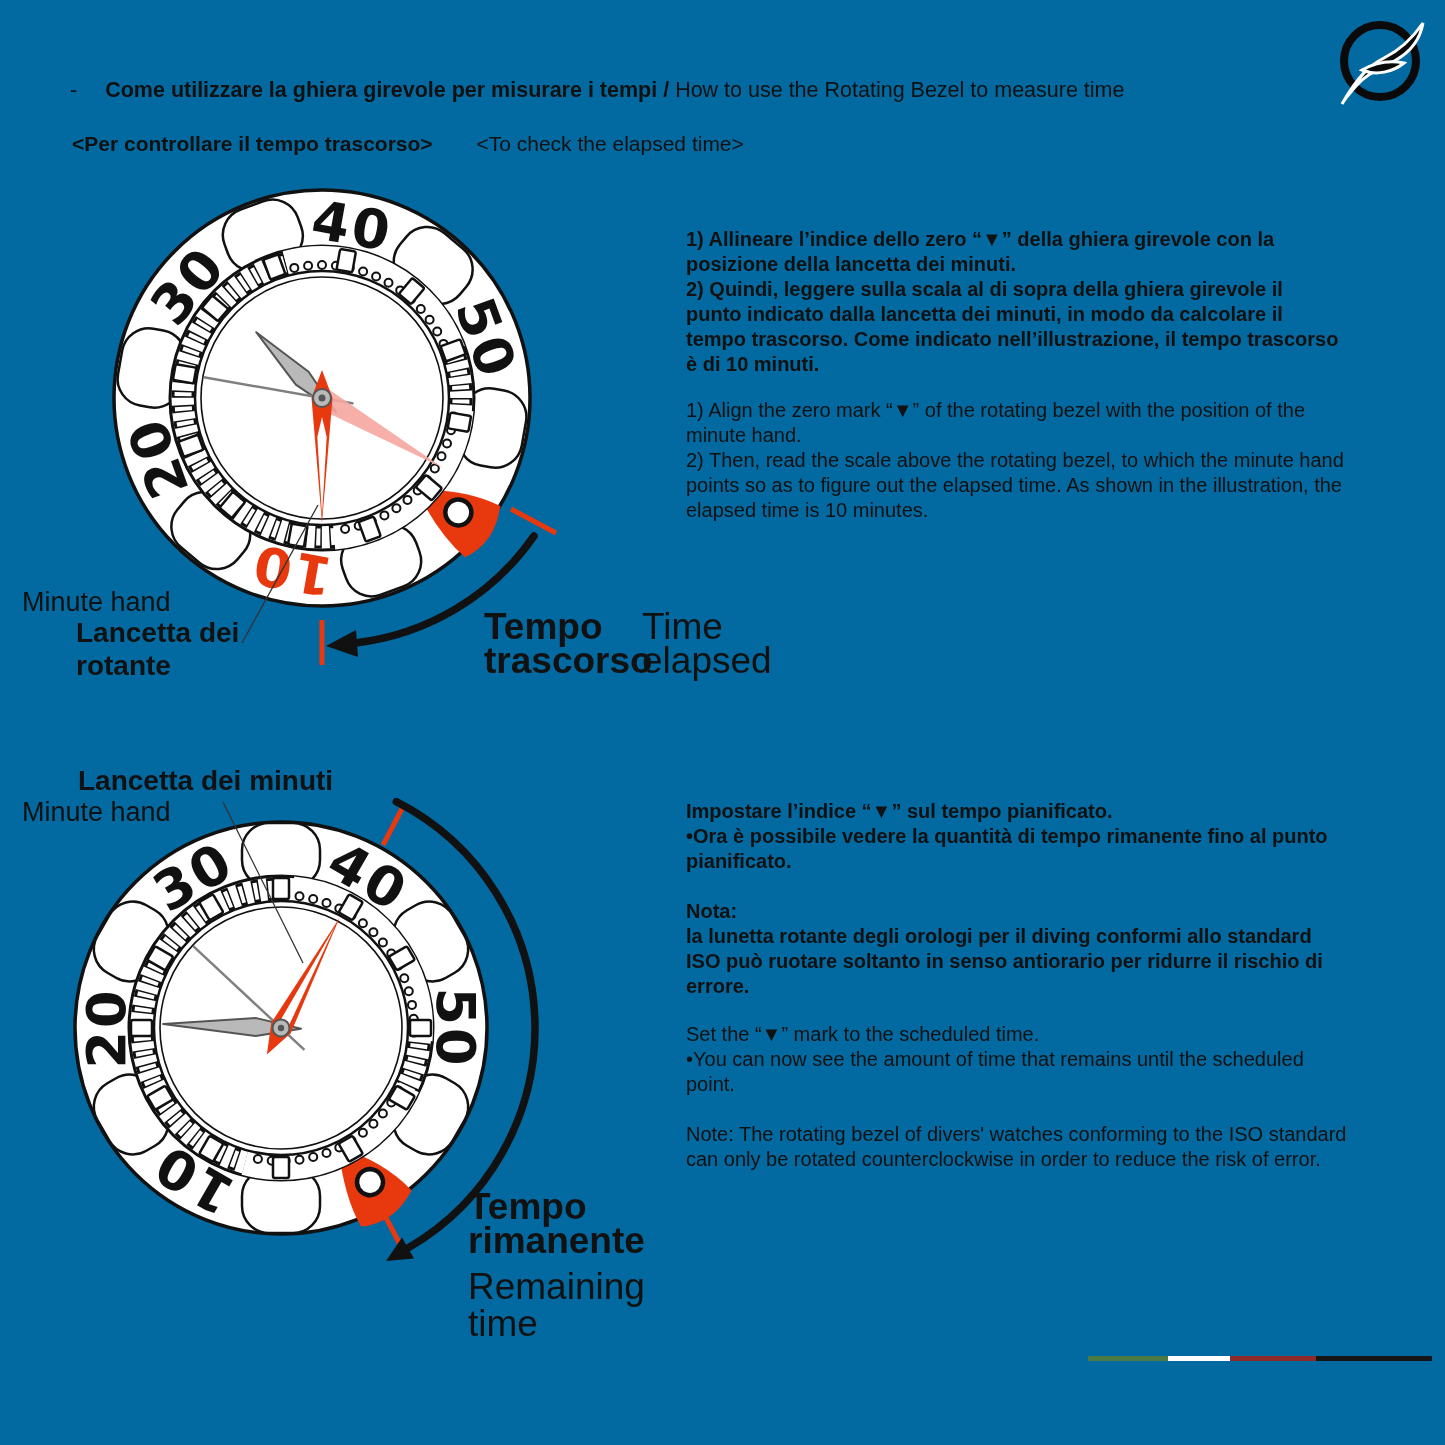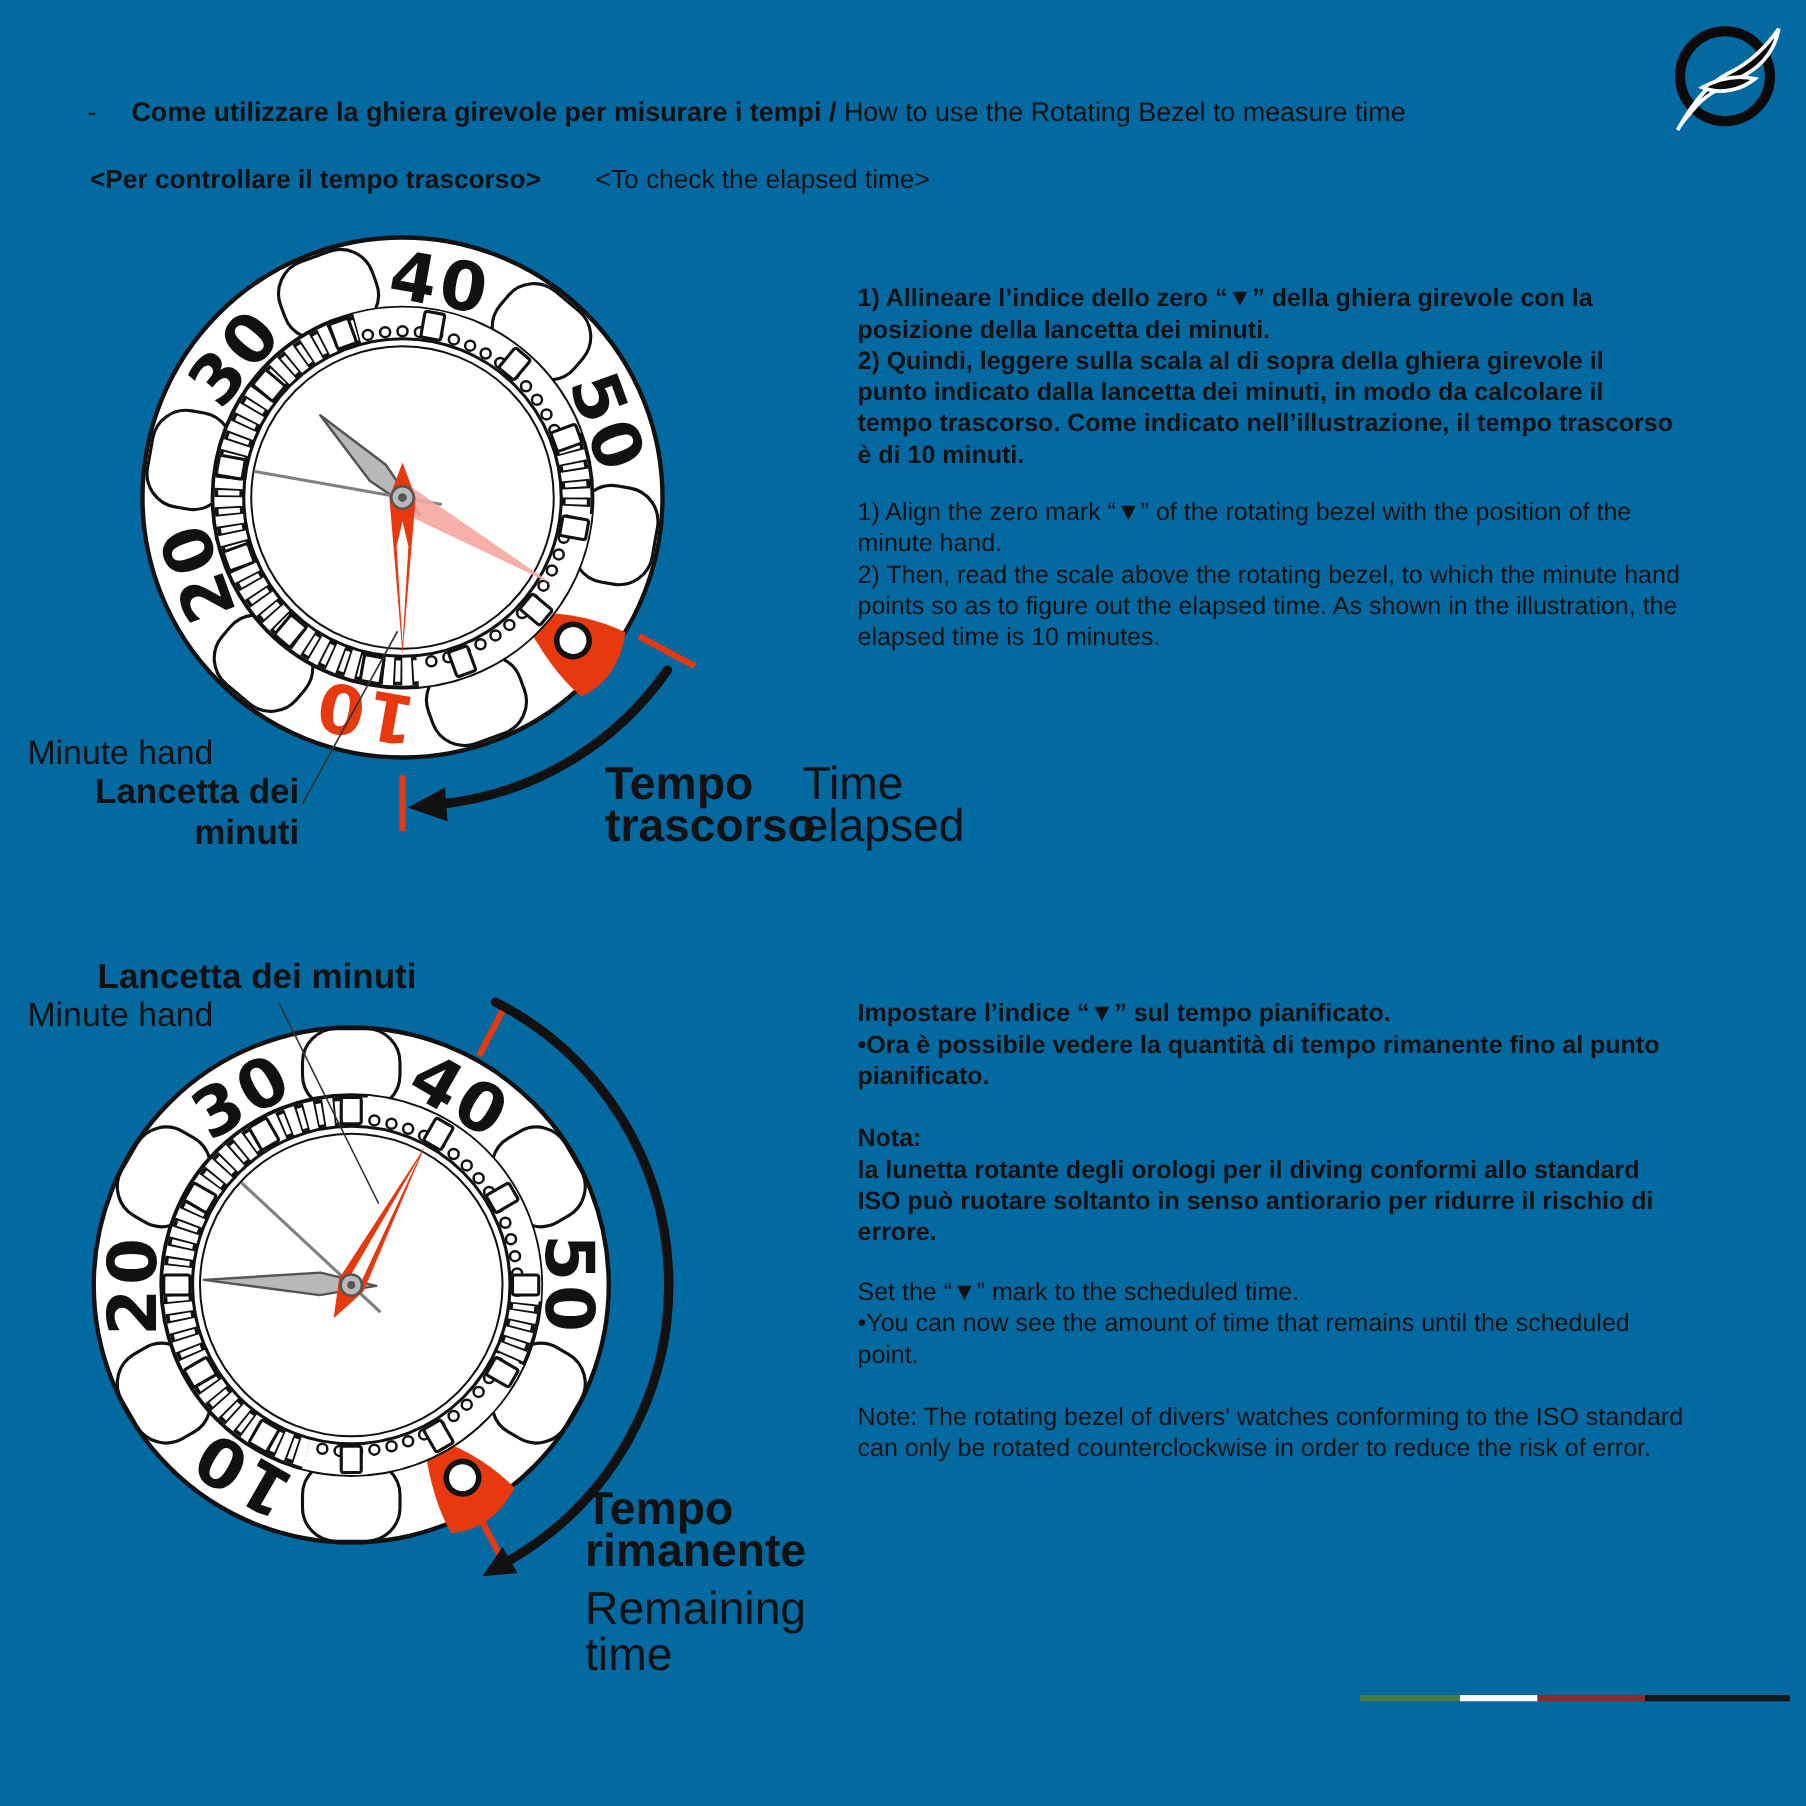--- a/index.html
+++ b/index.html
@@ -4,21 +4,21 @@
 <style>
   html,body{margin:0;padding:0;background:#fff;}
   #page{position:relative;width:1445px;height:1445px;background:#0369a1;overflow:hidden;
         font-family:"Liberation Sans",sans-serif;color:#111;padding-left:11px;}
   .abs{position:absolute;}
   .pre{white-space:pre-line;}
   .b{font-weight:bold;}
   .title-row{font-size:21.5px;}
   .head-row{font-size:21px;}
   .body-text{font-size:20px;line-height:25px;width:760px;}
-  .biglbl{font-size:27px;line-height:33px;text-align:right;}
+  .biglbl{font-size:27px;line-height:33px;}
   .biglbl.b{font-size:28px;}
   .result-lbl{font-size:37px;line-height:34px;}
   .bez{font-family:"DejaVu Sans",sans-serif;font-weight:bold;font-size:54px;
        letter-spacing:3px;text-anchor:middle;fill:#111;}
   .bez.red{fill:#e8380d;}
   .wordmark{font-family:"Liberation Sans",sans-serif;font-style:italic;font-weight:bold;
             font-size:62px;letter-spacing:6px;color:#0a0a0a;}
   .flagline{display:flex;height:5px;width:344px;}
   .flagline span{height:100%;}
 </style>
@@ -145,21 +145,21 @@
     <circle cx="267" cy="233" r="3.5" fill="#555"></circle>
 
     <line x1="456" y1="344" x2="501" y2="368" stroke="#e8380d" stroke-width="5"></line>
     <line x1="267" y1="455" x2="267" y2="500" stroke="#e8380d" stroke-width="5"></line>
     <path d="M479,371 A253,253 0 0 1 300,478" fill="none" stroke="#111" stroke-width="7.5" stroke-linecap="round"></path>
     <polygon points="271,481 301,465 303,492" fill="#111"></polygon>
   </svg>
 
   <div class="abs biglbl" style="left:22px;top:586px">Minute hand</div>
   <div class="abs biglbl b pre" style="left:76px;top:616px">Lancetta dei
-minuti</div>
+rotante</div>
   <div class="abs result-lbl b pre" style="left:484px;top:610px">Tempo
 trascorso</div>
   <div class="abs result-lbl pre" style="left:642px;top:610px">Time
 elapsed</div>
 
   <div class="abs body-text b pre" style="left:686px;top:227px">1) Allineare l’indice dello zero “▼” della ghiera girevole con la
 posizione della lancetta dei minuti.
 2) Quindi, leggere sulla scala al di sopra della ghiera girevole il
 punto indicato dalla lancetta dei minuti, in modo da calcolare il
 tempo trascorso. Come indicato nell’illustrazione, il tempo trascorso

